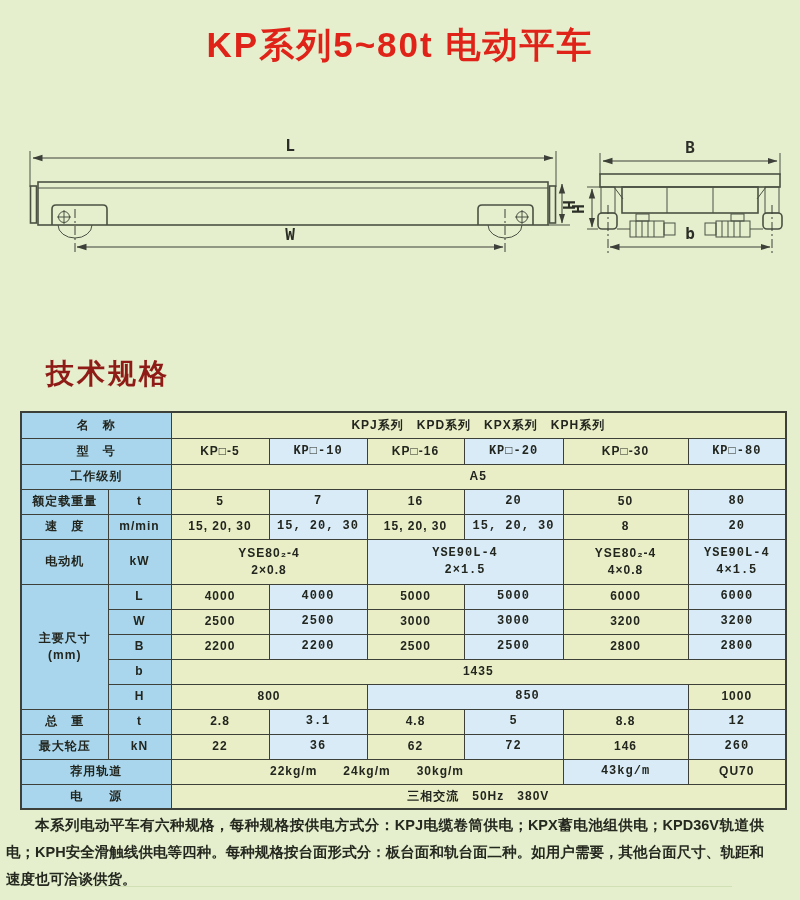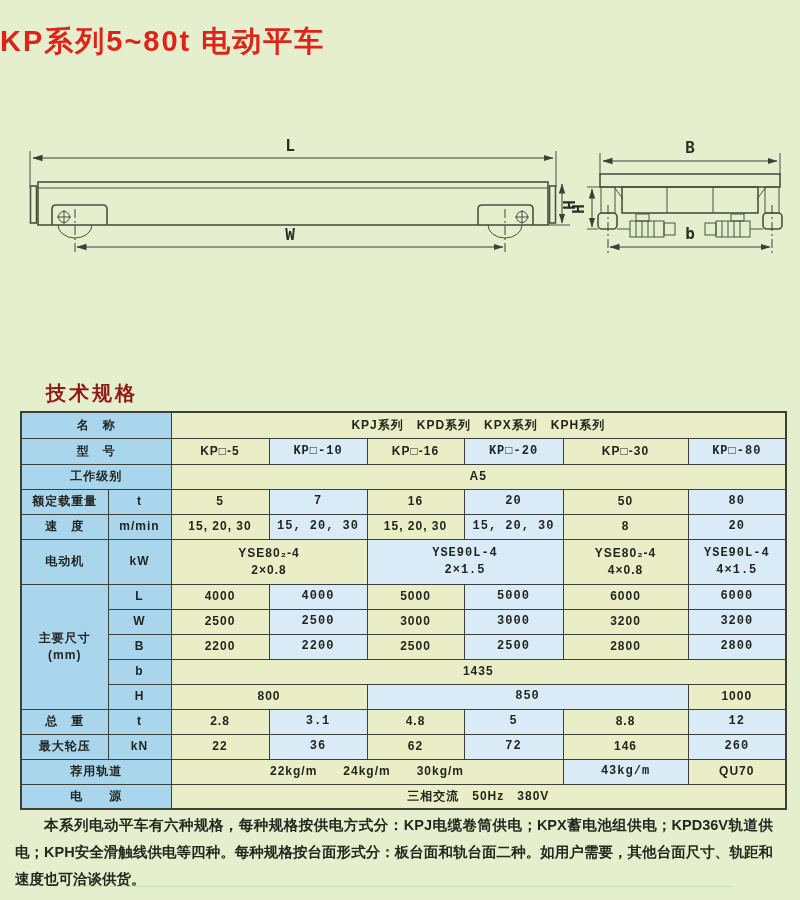--- a/index.html
+++ b/index.html
@@ -3,37 +3,36 @@
 <meta charset="utf-8">
 <style>
   html,body{margin:0;padding:0;}
   body{
     width:800px;height:900px;position:relative;overflow:hidden;
     background:var(--page-bg,#e5eecd);
     font-family:"Liberation Sans","DejaVu Sans",sans-serif;
     color:var(--ink,#22261f);
   }
   .title{
-    position:absolute;top:22px;left:0;width:100%;
-    font-size:29px;font-weight:bold;letter-spacing:2px;
+    position:absolute;top:22px;left:0;width:100%;text-align:center;
+    font-size:35px;font-weight:bold;letter-spacing:2px;
     color:var(--title-red,#e02318);
   }
   .diagram-wrap{position:absolute;top:125px;left:0;width:800px;height:150px;}
   .diagram-wrap svg{display:block;}
   .drawline{stroke:var(--draw,#4b5244);fill:none;stroke-width:1.6;}
   .thin{stroke:var(--draw,#4b5244);fill:none;stroke-width:1;}
   .dim{stroke:#3c4038;fill:none;stroke-width:1;}
   .cline{stroke:#3c4038;fill:none;stroke-width:1;stroke-dasharray:9 3 2 3;}
   .dimtext{font-family:"DejaVu Sans Mono","Liberation Mono",monospace;font-size:16px;fill:#2b2e27;font-weight:bold;}
   .arrow{fill:#3c4038;}
   .spec-heading{
     position:absolute;top:355px;left:46px;
-    font-size:20px;font-weight:bold;letter-spacing:3px;
+    font-size:28px;font-weight:bold;letter-spacing:3px;
     color:var(--heading-red,#8e1b15);
-    margin-top:25px;
   }
   table.spec{
     position:absolute;top:391px;left:20px;border-collapse:collapse;
     table-layout:fixed;width:765px;margin-top:20px;
   }
   table.spec td{
     border:1.6px solid var(--border,#3d4038);
     text-align:center;vertical-align:middle;
     font-size:12px;font-weight:bold;letter-spacing:1px;
     white-space:pre-line;line-height:1.35;
@@ -41,21 +40,21 @@
     overflow:hidden;
   }
   table.spec{border:2px solid var(--border,#3d4038);}
   table.spec tr{height:25px;}
   table.spec tr.r1,table.spec tr.r2{height:26px;}
   table.spec tr.tall{height:45px;}
   td.bg-label{background:var(--cell-label,#a9d6ec);letter-spacing:2px;}
   td.bg-green{background:var(--cell-green,#e9eec6);}
   td.bg-blue{background:var(--cell-blue,#d9ebf7);font-family:Liberation Mono, monospace;}
   .footer-note{
-    position:absolute;top:812px;left:15px;width:758px;
+    position:absolute;top:812px;left:6px;width:758px;
     font-size:14.5px;font-weight:600;line-height:1.85;
     text-indent:2em;text-align:justify;color:#24281f;
   }
   .bottom-rule{
     position:absolute;top:886px;left:72px;width:660px;height:1px;
     background:#d2e0b6;
   }
 </style>
 </head>
 <body>

